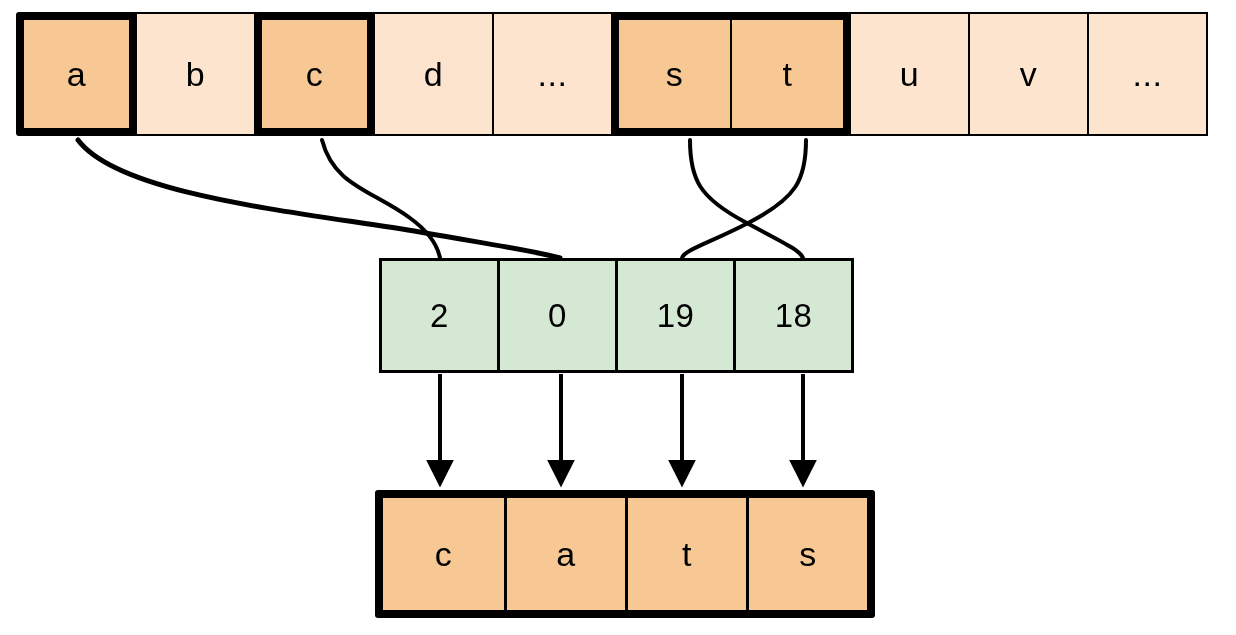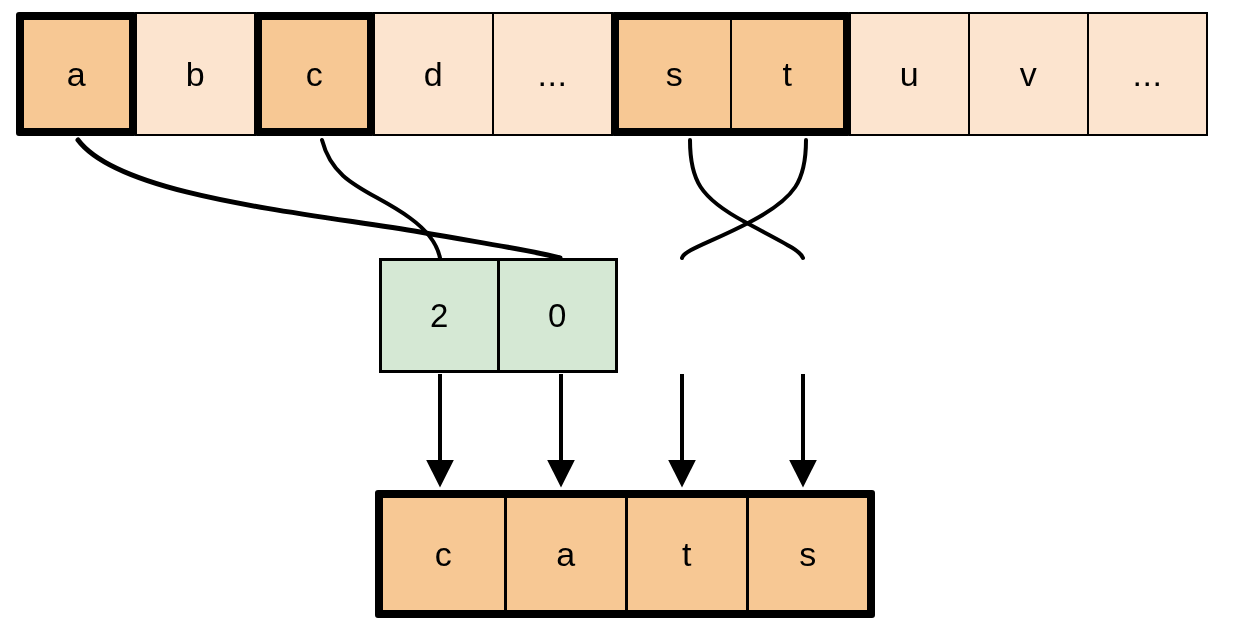--- a/index.html
+++ b/index.html
@@ -159,20 +159,22 @@
     <div class="cell hl sel-left">s</div>
     <div class="cell hl sel-right">t</div>
     <div class="cell">u</div>
     <div class="cell">v</div>
     <div class="cell">...</div>
   </div>
 
   <div class="row" id="index-row">
     <div class="cell">2</div>
     <div class="cell">0</div>
+    <div class="cell">19</div>
+    <div class="cell">18</div>
   </div>
 
   <div class="row" id="output-row">
     <div class="cell">c</div>
     <div class="cell">a</div>
     <div class="cell">t</div>
     <div class="cell">s</div>
   </div>
 
 </div>

